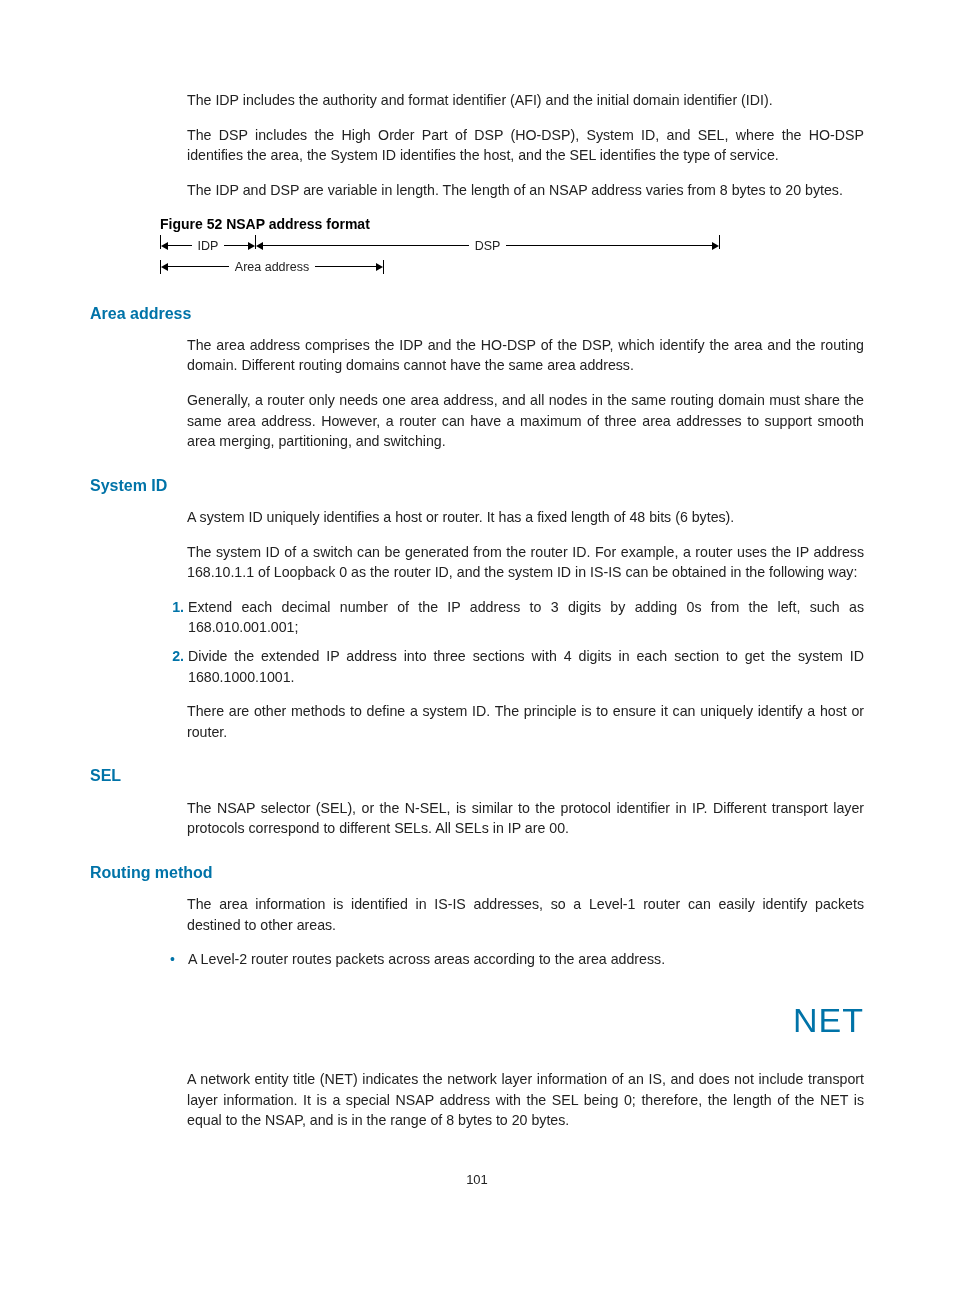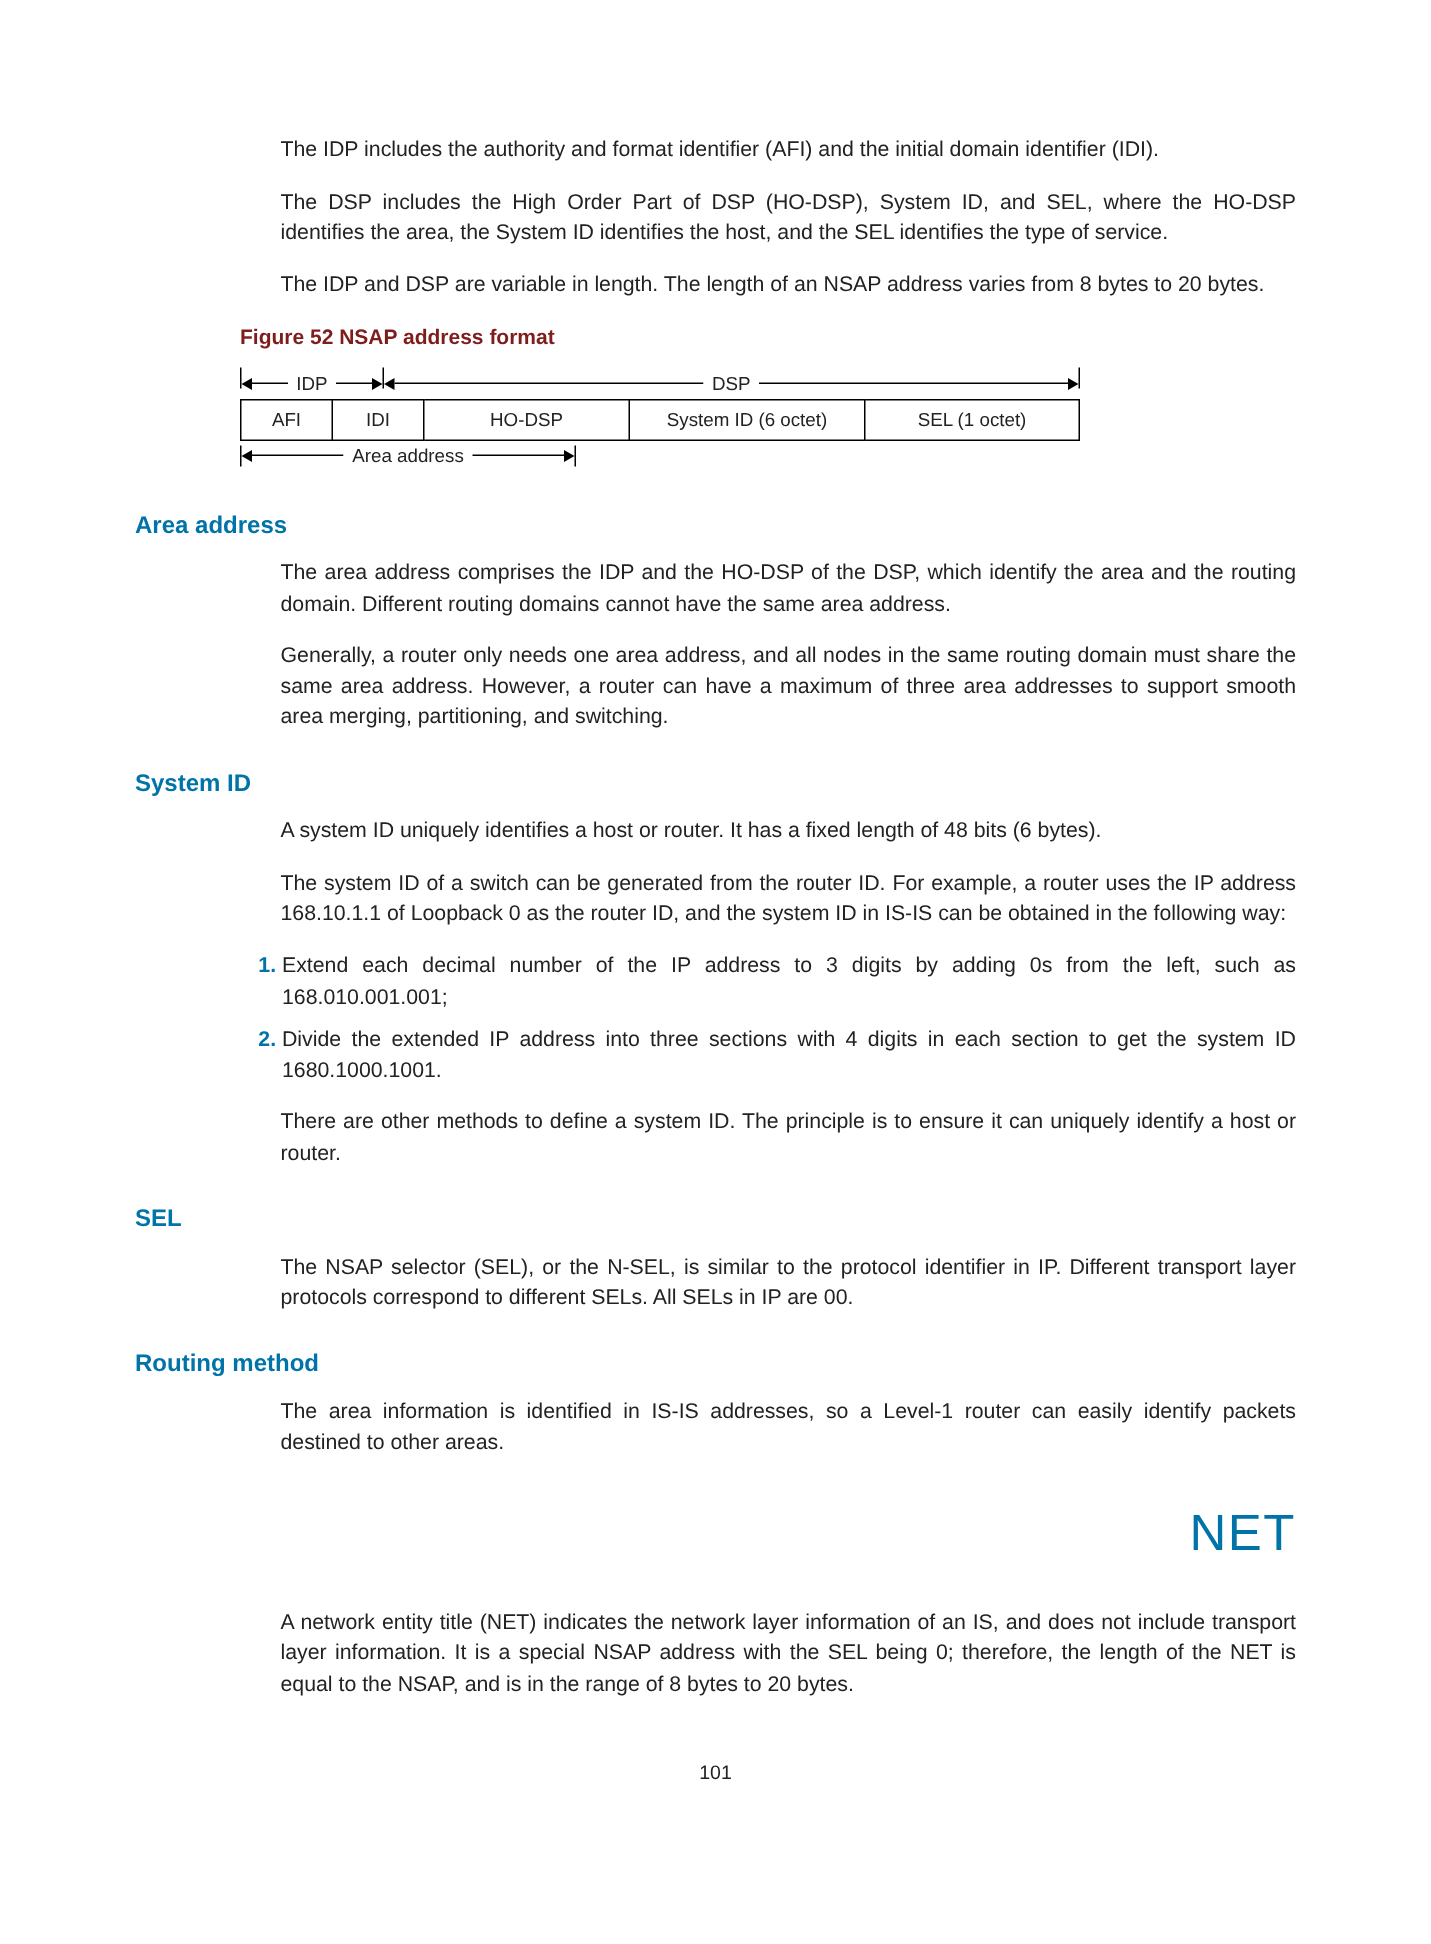--- a/index.html
+++ b/index.html
@@ -8,24 +8,24 @@
     color: #222;
     margin: 0;
     padding: 90px 90px 40px 90px;
     width: 954px;
     box-sizing: border-box;
     line-height: 1.45;
   }
   .para { margin: 0 0 14px 0; text-align: justify; }
   .indent { margin-left: 97px; }
   .fig-label {
-    color: #7f1d1d;
+    color: #000000;
     font-weight: bold;
     font-size: 14px;
-    margin: 6px 0 10px 70px;
+    margin: 6px 0 0 70px;
   }
   .h3 {
     color: #0073a8;
     font-weight: bold;
     font-size: 16px;
     margin: 22px 0 10px 0;
   }
   .h1 {
     color: #0073a8;
     font-weight: normal;
@@ -124,31 +124,20 @@
     <div class="fig-tick"></div>
     <div class="fig-seg" style="flex:1">
       <div class="arrow-l"></div>
         <div class="line-l"></div>
       <span class="lab">DSP</span>
       <div class="line-r"></div>
         <div class="arrow-r"></div>
     </div>
     <div class="fig-tick"></div>
   </div>
-  <table class="nsap">
-    <tbody>
-        <tr>
-      <td style="width:48px">AFI</td>
-      <td style="width:48px">IDI</td>
-      <td style="width:124px">HO-DSP</td>
-      <td>System ID (6 octet)</td>
-      <td style="width:130px">SEL (1 octet)</td>
-    </tr>
-  </tbody>
-    </table>
   <div class="fig-bottom">
     <div class="fig-tick"></div>
     <div class="fig-seg" style="width:222px">
       <div class="arrow-l"></div>
         <div class="line-l"></div>
       <span class="lab">Area address</span>
       <div class="line-r"></div>
         <div class="arrow-r"></div>
     </div>
     <div class="fig-tick"></div>
@@ -167,18 +156,19 @@
   <li>Divide the extended IP address into three sections with 4 digits in each section to get the system ID 1680.1000.1001.</li>
 </ol>
 <p class="para indent">There are other methods to define a system ID. The principle is to ensure it can uniquely identify a host or router.</p>
 
 <div class="h3">SEL</div>
 <p class="para indent">The NSAP selector (SEL), or the N-SEL, is similar to the protocol identifier in IP. Different transport layer protocols correspond to different SELs. All SELs in IP are 00.</p>
 
 <div class="h3">Routing method</div>
 <p class="para indent">The area information is identified in IS-IS addresses, so a Level-1 router can easily identify packets destined to other areas.</p>
 <ul class="bullets">
+  <li>A Level-2 router routes packets across areas according to the area address.</li>
 </ul>
 
 <div class="h1">NET</div>
 <p class="para indent">A network entity title (NET) indicates the network layer information of an IS, and does not include transport layer information. It is a special NSAP address with the SEL being 0; therefore, the length of the NET is equal to the NSAP, and is in the range of 8 bytes to 20 bytes.</p>
 
 <div class="page-num">101</div>
 
 </body></html>

